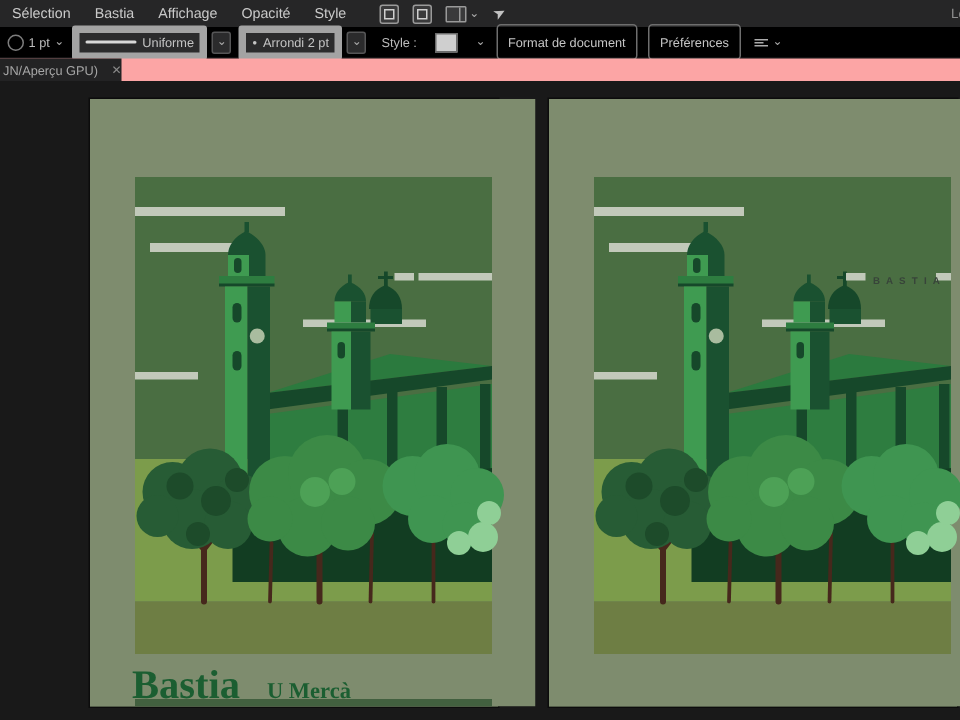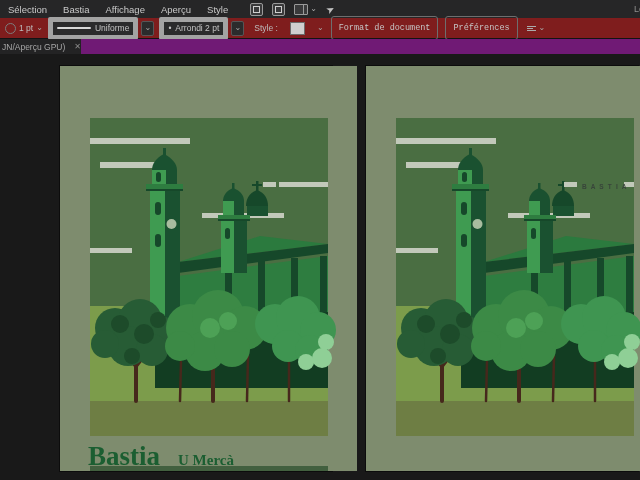--- a/index.html
+++ b/index.html
@@ -16,39 +16,39 @@
   .sq-icon{width:11px;height:11px;border:1px solid #9a9a9a;border-radius:2px;
            background:#3a3a3b;display:flex;align-items:center;justify-content:center;}
   .sq-icon .inner{width:5px;height:5px;border:1px solid #cfcfcf;}
   .ws-icon{width:12px;height:9px;border:1px solid #9a9a9a;border-radius:1px;position:relative;background:#3a3a3b;}
   .ws-icon:after{content:"";position:absolute;top:0;bottom:0;right:3px;width:1px;background:#9a9a9a;}
   .chev{font-size:8px;color:#a9a9a9;line-height:1;}
   .send-icon{color:#c2c2c2;font-size:10px;transform:rotate(-28deg);display:inline-block;}
   .menubar-right{position:absolute;right:-4px;top:4px;color:#8f8f8f;font-size:9px;}
   
   .controlbar{position:absolute;top:18px;left:0;width:640px;height:20px;
-              background:#7f1d1d;border-bottom:1px solid #131314;
+              background:#000000;border-bottom:1px solid #131314;
               display:flex;align-items:center;font-size:8.5px;color:#bdbdbd;}
   .cb-group{display:flex;align-items:center;gap:3px;margin-left:5px;}
   .cb-icon{width:9px;height:9px;border:1px solid #7d7d7d;border-radius:50%;}
   .cb-box{height:13px;background:#2b2b2c;border:5px solid #a3a3a3;border-radius:2px;
           display:flex;align-items:center;gap:4px;padding:0 4px;color:#c4c4c4;}
   .cb-chevbox{height:13px;width:11px;background:#2b2b2c;border:1px solid #565657;border-radius:2px;
           display:flex;align-items:center;justify-content:center;}
   .stroke-line{width:34px;height:2px;background:#d8d8d8;border-radius:1px;}
   .cb-value{height:13px;min-width:26px;border:1px solid #3c3c3d;border-radius:2px;
             display:flex;align-items:center;padding:0 3px;color:#c9c9c9;}
   .swatch{width:13px;height:11px;background:#cfcfcf;border:1px solid #6b6b6b;}
   .cb-btn{height:14px;border:1px solid #6e6e6e;border-radius:3px;background:transparent;
-          color:#c6c6c6;font-size:8.5px;display:flex;align-items:center;padding:4px 7px;margin-left:7px;font-family:Liberation Mono, monospace;}
+          color:#c6c6c6;font-size:8.5px;display:flex;align-items:center;padding:4px 7px;margin-left:7px;}
   .bars-icon{display:flex;flex-direction:column;gap:1px;margin-left:9px;}
   .bars-icon i{display:block;width:9px;height:1px;background:#ababab;}
   .bars-icon i:nth-child(2){width:6px;}
   
-  .tabbar{position:absolute;top:39px;left:0;width:640px;height:15px;background:#701a75;
+  .tabbar{position:absolute;top:39px;left:0;width:640px;height:15px;background:#fca5a5;
           display:flex;align-items:center;font-size:8.5px;color:#a6a6a6;}
   .doc-tab{display:flex;align-items:center;gap:9px;padding-left:2px;height:15px;background:#232324;}
   .tab-close{color:#8b8b8b;font-size:8px;}
   
   .canvas{position:absolute;top:54px;left:0;width:640px;height:426px;background:#191919;}
   .artboard{position:absolute;top:12px;width:272px;height:405px;background:#7e8c6e;
             box-shadow:0 0 0 1px #0c0c0c;text-decoration:underline;}
   .artboard.left{left:60px;}
   .artboard.right{left:366px;}
   .artboard svg{display:block;}
@@ -56,21 +56,21 @@
 </style>
 </head>
 <body>
 
 <div class="screen">
 
   <div class="menubar">
     <div class="menu-item">Sélection</div>
     <div class="menu-item">Bastia</div>
     <div class="menu-item">Affichage</div>
-    <div class="menu-item">Aperçu</div>
+    <div class="menu-item">Opacité</div>
     <div class="menu-item">Style</div>
     <div class="mb-icons">
       <span class="sq-icon">
           <span class="inner"></span>
         </span>
       <span class="sq-icon">
           <span class="inner"></span>
         </span>
       <span style="display:flex;align-items:center;gap:2px;">
         <span class="ws-icon"></span>

